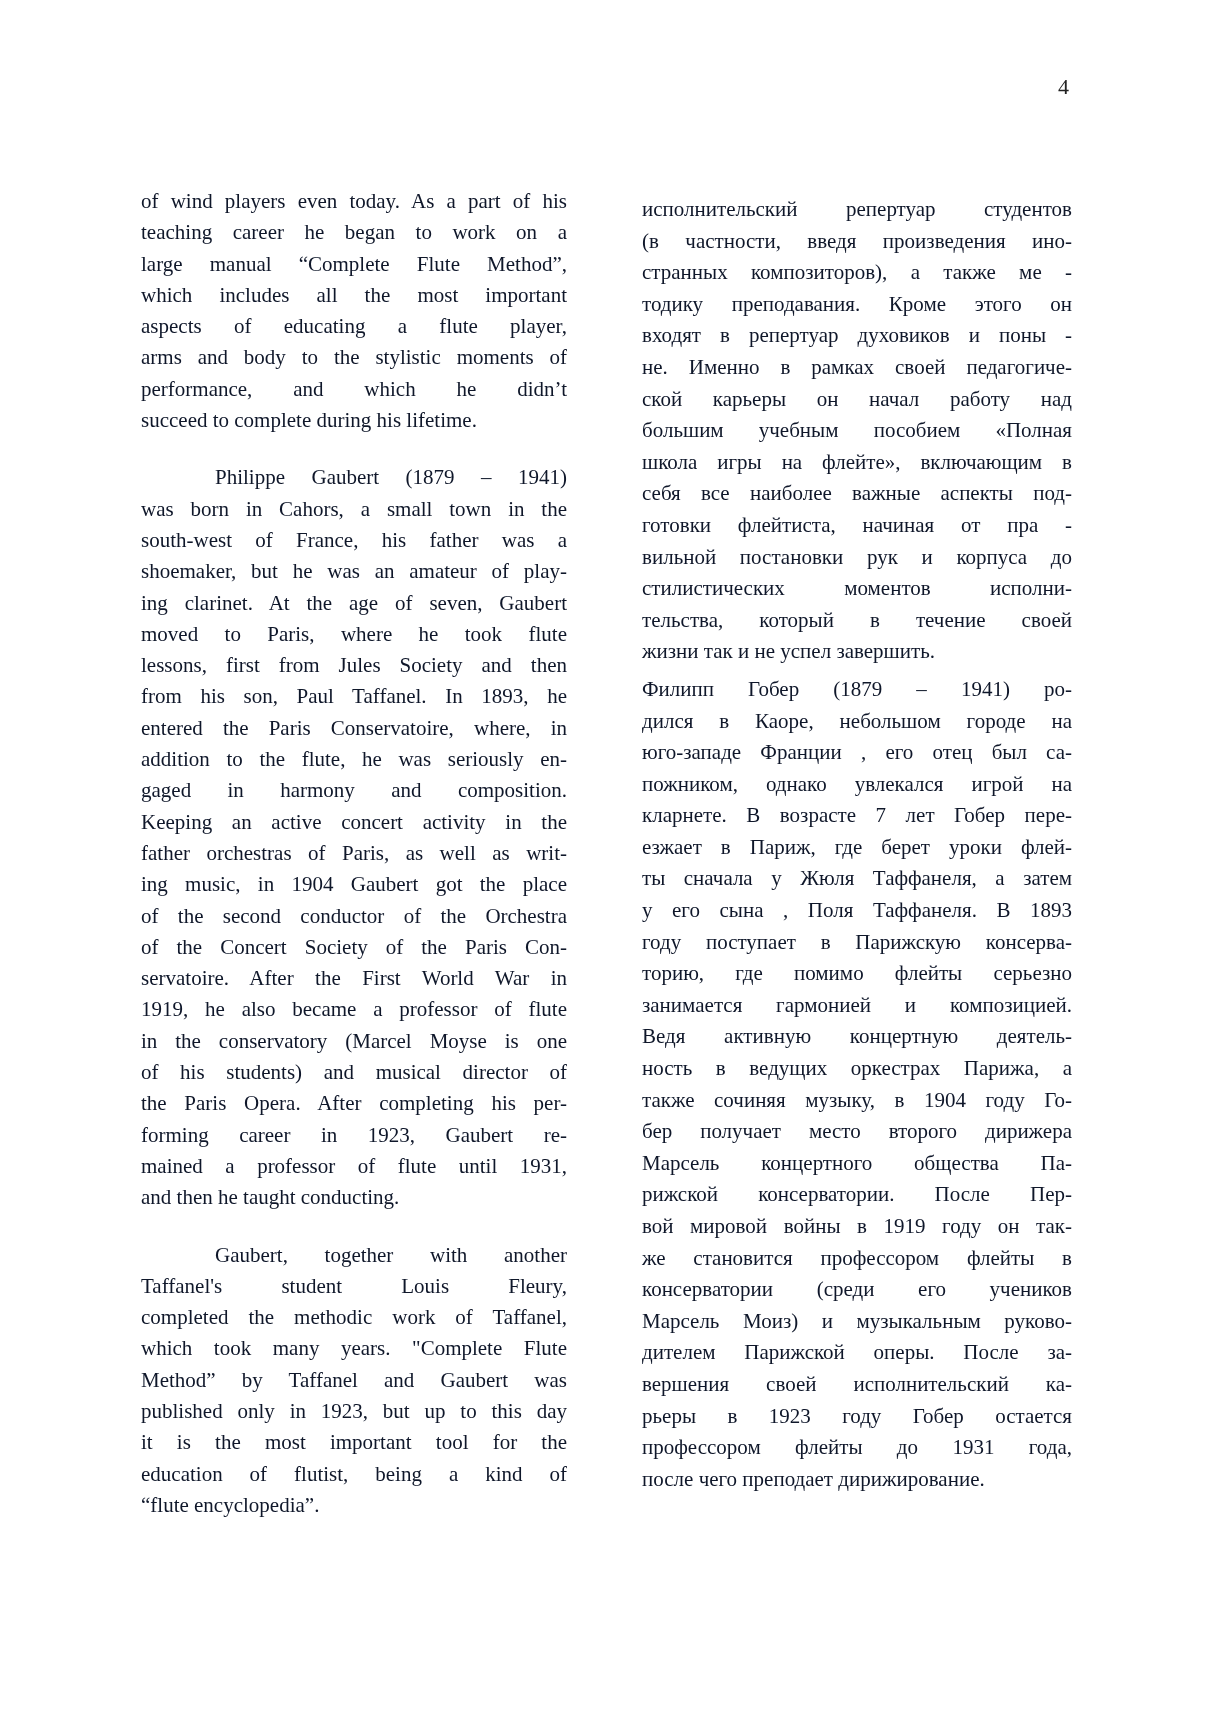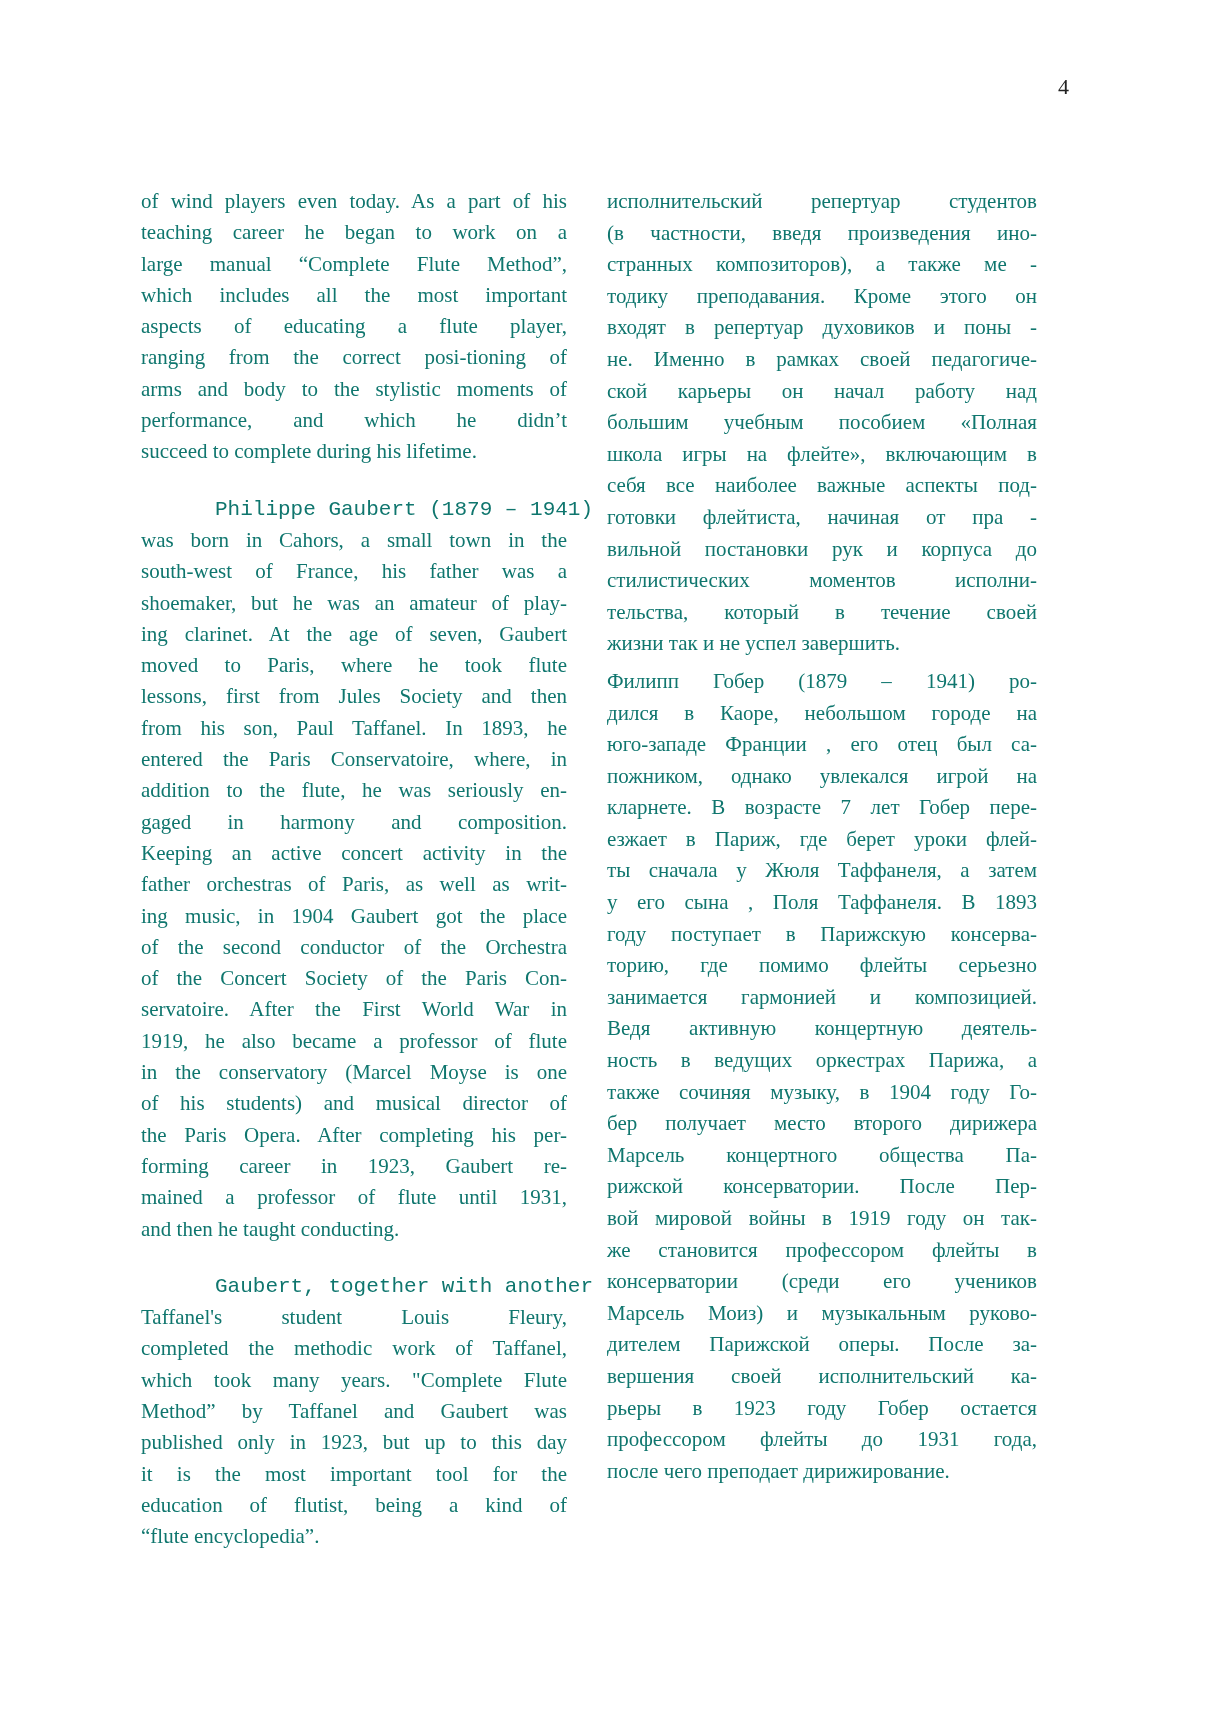--- a/index.html
+++ b/index.html
@@ -3,47 +3,46 @@
 <meta charset="utf-8">
 <style>
   html, body { margin: 0; padding: 0; background: #ffffff; }
   body { width: 1211px; height: 1713px; position: relative; overflow: hidden; }
   .page-number {
     position: absolute; left: 1058px; top: 74px;
     font-family: "Liberation Serif", serif; font-size: 22px; color: #222;
   }
   .column {
     position: absolute; top: 186px;
-    font-family: "Liberation Serif", serif; font-size: 21px; color: #0f766e;
+    font-family: "Liberation Serif", serif; font-size: 21px; color: #0f172a;
   }
   .col-left { left: 141px; width: 426px; }
-  .col-right { left: 607px; width: 430px; }
+  .col-right { left: 642px; width: 430px; margin-top: 8px; }
   .line {
     display: block; height: 31.3px; line-height: 31.3px;
     white-space: nowrap; text-align: justify; text-align-last: justify;
   }
   .col-right .line { height: 31.6px; line-height: 31.6px; }
   .line.last { text-align-last: left; }
-  .line.indent { padding-left: 74px; font-family: Liberation Mono, monospace; }
+  .line.indent { padding-left: 74px; }
   .para-gap { height: 26px; }
   .col-right .para-gap { height: 6px; }
 </style>
 </head>
 <body>
 
 <div class="page-number">4</div>
 
 <div class="column col-left" id="col-en">
     <div class="paragraph">
       <span class="line">of wind players even today. As a part of his</span>
       <span class="line">teaching career he began to work on a</span>
       <span class="line">large manual “Complete Flute Method”,</span>
       <span class="line">which includes all the most important</span>
       <span class="line">aspects of educating a flute player,</span>
-      <span class="line">ranging from the correct posi-tioning of</span>
       <span class="line">arms and body to the stylistic moments of</span>
       <span class="line">performance, and which he didn’t</span>
       <span class="line last">succeed to complete during his lifetime.</span>
     </div>
     <div class="para-gap"></div>
     <div class="paragraph">
       <span class="line indent">Philippe Gaubert (1879 – 1941)</span>
       <span class="line">was born in Cahors, a small town in the</span>
       <span class="line">south-west of France, his father was a</span>
       <span class="line">shoemaker, but he was an amateur of play-</span>

